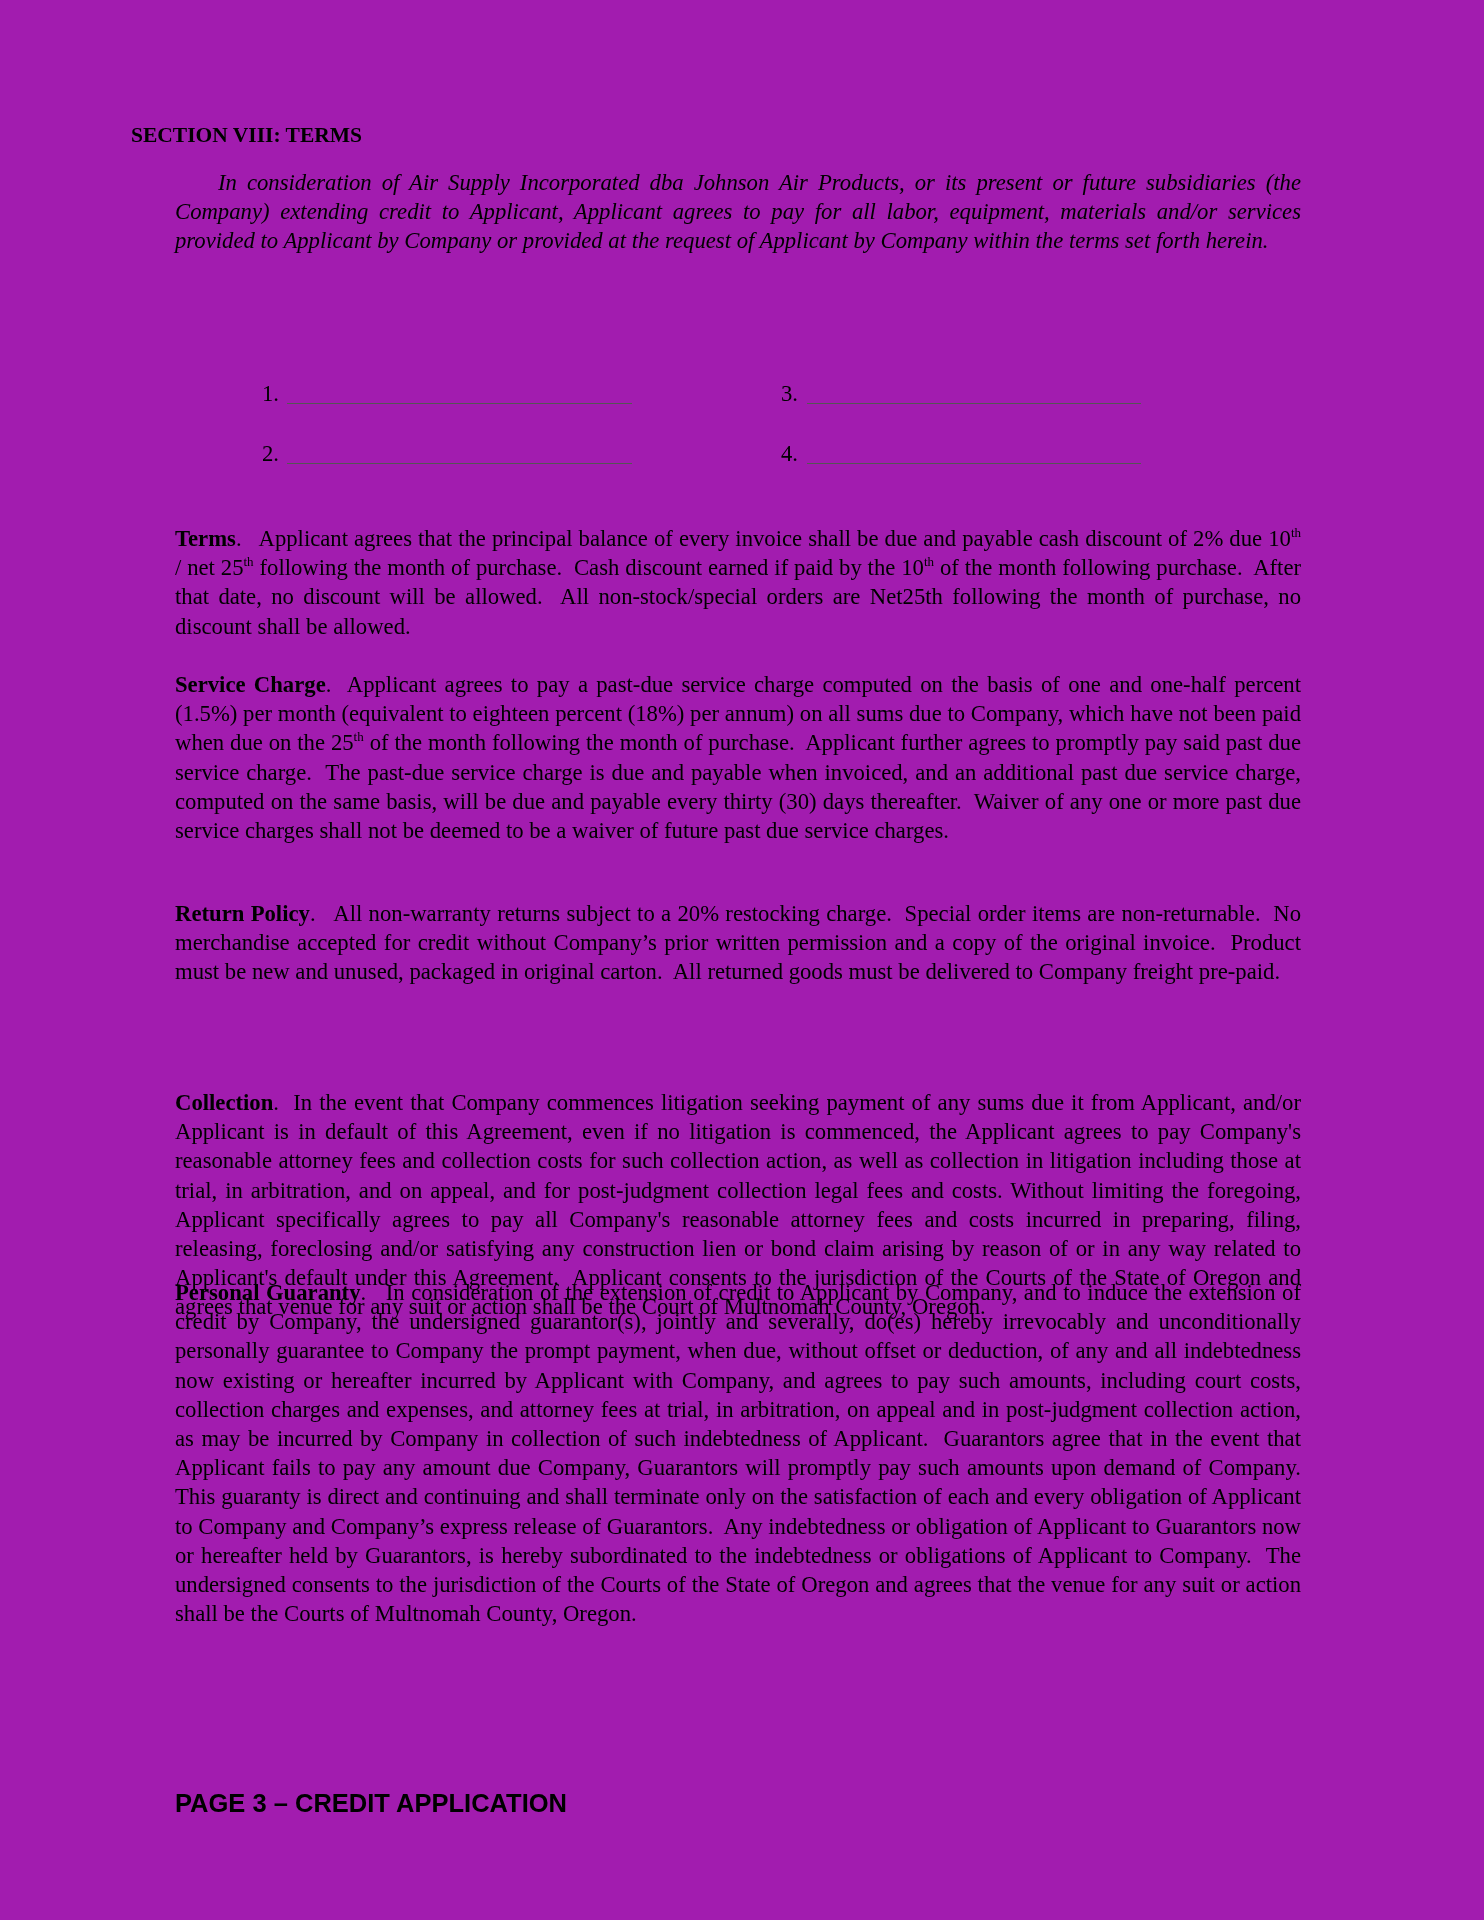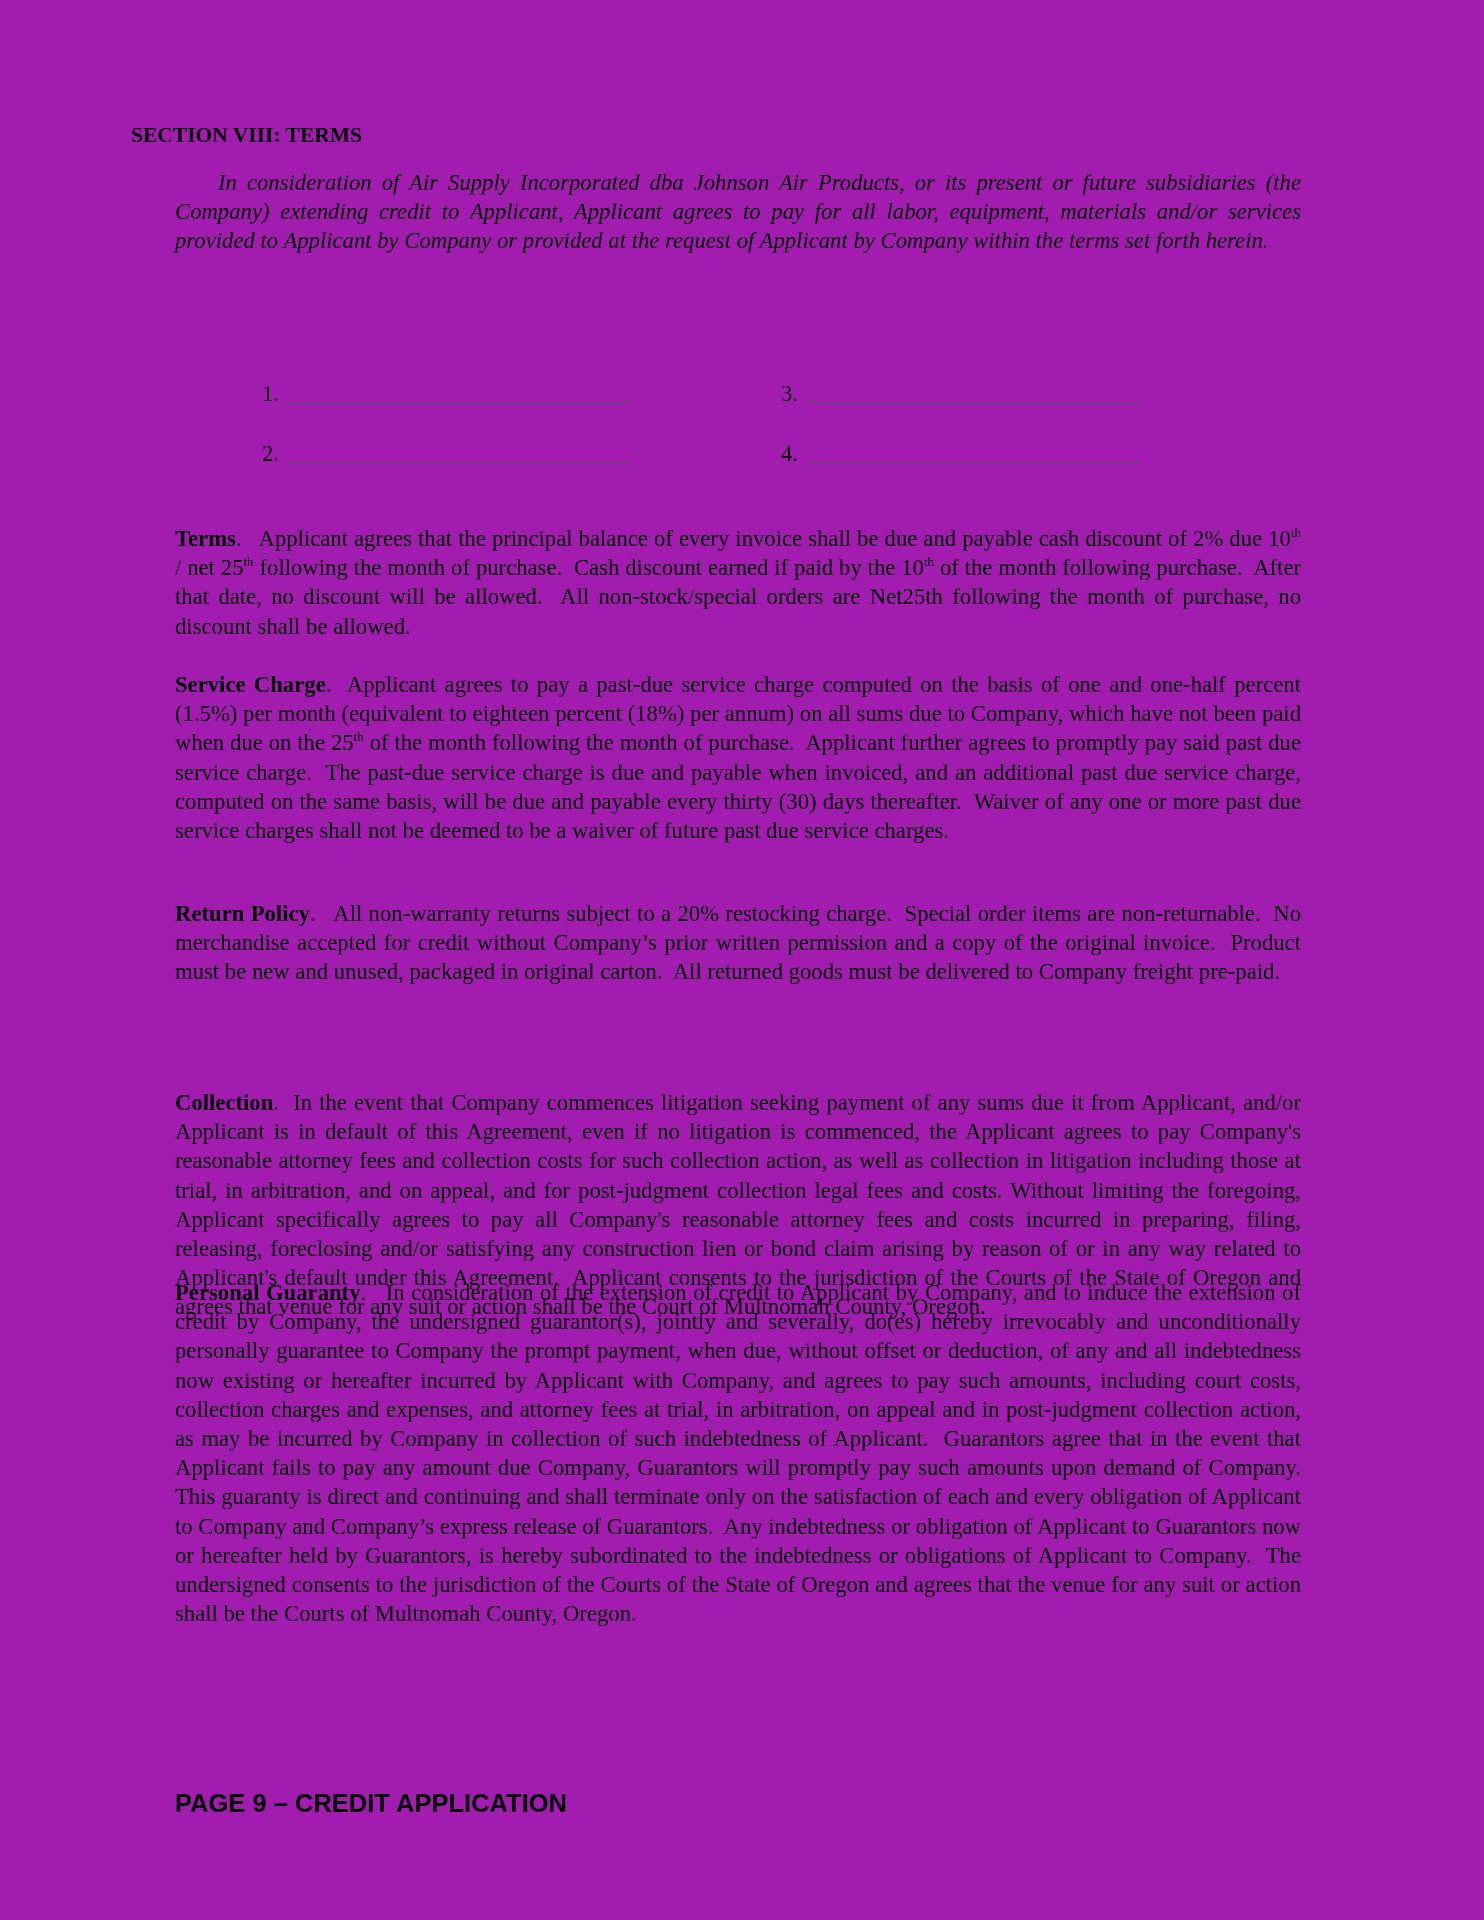--- a/index.html
+++ b/index.html
@@ -136,15 +136,15 @@
   <p class="para p-terms"><span class="lead">Terms</span><span>.</span><span style="white-space:pre-wrap">   Applicant agrees that the principal balance of every invoice shall be due and payable cash discount of 2% due 10</span><sup>th</sup><span> / net 25</span><sup>th</sup><span style="white-space:pre-wrap"> following the month of purchase.  Cash discount earned if paid by the 10</span><sup>th</sup><span style="white-space:pre-wrap"> of the month following purchase.  After that date, no discount will be allowed.  All non-stock/special orders are Net25th following the month of purchase, no discount shall be allowed.</span></p>
 
   <p class="para p-service"><span class="lead">Service Charge</span><span>.</span><span style="white-space:pre-wrap">  Applicant agrees to pay a past-due service charge computed on the basis of one and one-half percent (1.5%) per month (equivalent to eighteen percent (18%) per annum) on all sums due to Company, which have not been paid when due on the 25</span><sup>th</sup><span style="white-space:pre-wrap"> of the month following the month of purchase.  Applicant further agrees to promptly pay said past due service charge.  The past-due service charge is due and payable when invoiced, and an additional past due service charge, computed on the same basis, will be due and payable every thirty (30) days thereafter.  Waiver of any one or more past due service charges shall not be deemed to be a waiver of future past due service charges.</span></p>
 
   <p class="para p-return"><span class="lead">Return Policy</span><span>.</span><span style="white-space:pre-wrap">   All non-warranty returns subject to a 20% restocking charge.  Special order items are non-returnable.  No merchandise accepted for credit without Company’s prior written permission and a copy of the original invoice.  Product must be new and unused, packaged in original carton.  All returned goods must be delivered to Company freight pre-paid.</span></p>
 
   <p class="para p-collection"><span class="lead">Collection</span><span>.</span><span style="white-space:pre-wrap">  In the event that Company commences litigation seeking payment of any sums due it from Applicant, and/or Applicant is in default of this Agreement, even if no litigation is commenced, the Applicant agrees to pay Company's reasonable attorney fees and collection costs for such collection action, as well as collection in litigation including those at trial, in arbitration, and on appeal, and for post-judgment collection legal fees and costs. Without limiting the foregoing, Applicant specifically agrees to pay all Company's reasonable attorney fees and costs incurred in preparing, filing, releasing, foreclosing and/or satisfying any construction lien or bond claim arising by reason of or in any way related to Applicant's default under this Agreement.  Applicant consents to the jurisdiction of the Courts of the State of Oregon and agrees that venue for any suit or action shall be the Court of Multnomah County, Oregon.</span></p>
 
   <p class="para p-guaranty"><span class="lead">Personal Guaranty</span><span>.</span><span style="white-space:pre-wrap">   In consideration of the extension of credit to Applicant by Company, and to induce the extension of credit by Company, the undersigned guarantor(s), jointly and severally, do(es) hereby irrevocably and unconditionally personally guarantee to Company the prompt payment, when due, without offset or deduction, of any and all indebtedness now existing or hereafter incurred by Applicant with Company, and agrees to pay such amounts, including court costs, collection charges and expenses, and attorney fees at trial, in arbitration, on appeal and in post-judgment collection action, as may be incurred by Company in collection of such indebtedness of Applicant.  Guarantors agree that in the event that Applicant fails to pay any amount due Company, Guarantors will promptly pay such amounts upon demand of Company.  This guaranty is direct and continuing and shall terminate only on the satisfaction of each and every obligation of Applicant to Company and Company’s express release of Guarantors.  Any indebtedness or obligation of Applicant to Guarantors now or hereafter held by Guarantors, is hereby subordinated to the indebtedness or obligations of Applicant to Company.  The undersigned consents to the jurisdiction of the Courts of the State of Oregon and agrees that the venue for any suit or action shall be the Courts of Multnomah County, Oregon.</span></p>
 
-  <div class="footer-label">PAGE 9 – CREDIT APPLICATION</div>
+  <div class="footer-label">PAGE 3 – CREDIT APPLICATION</div>
 
 </div>
 
 </body></html>

